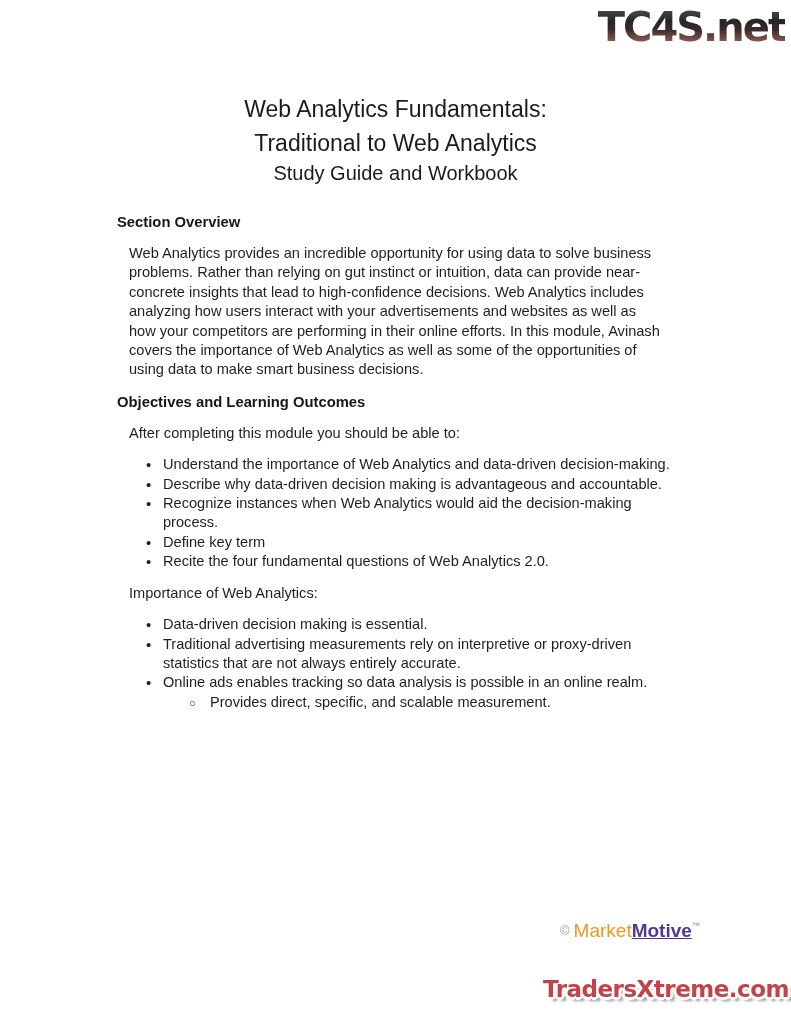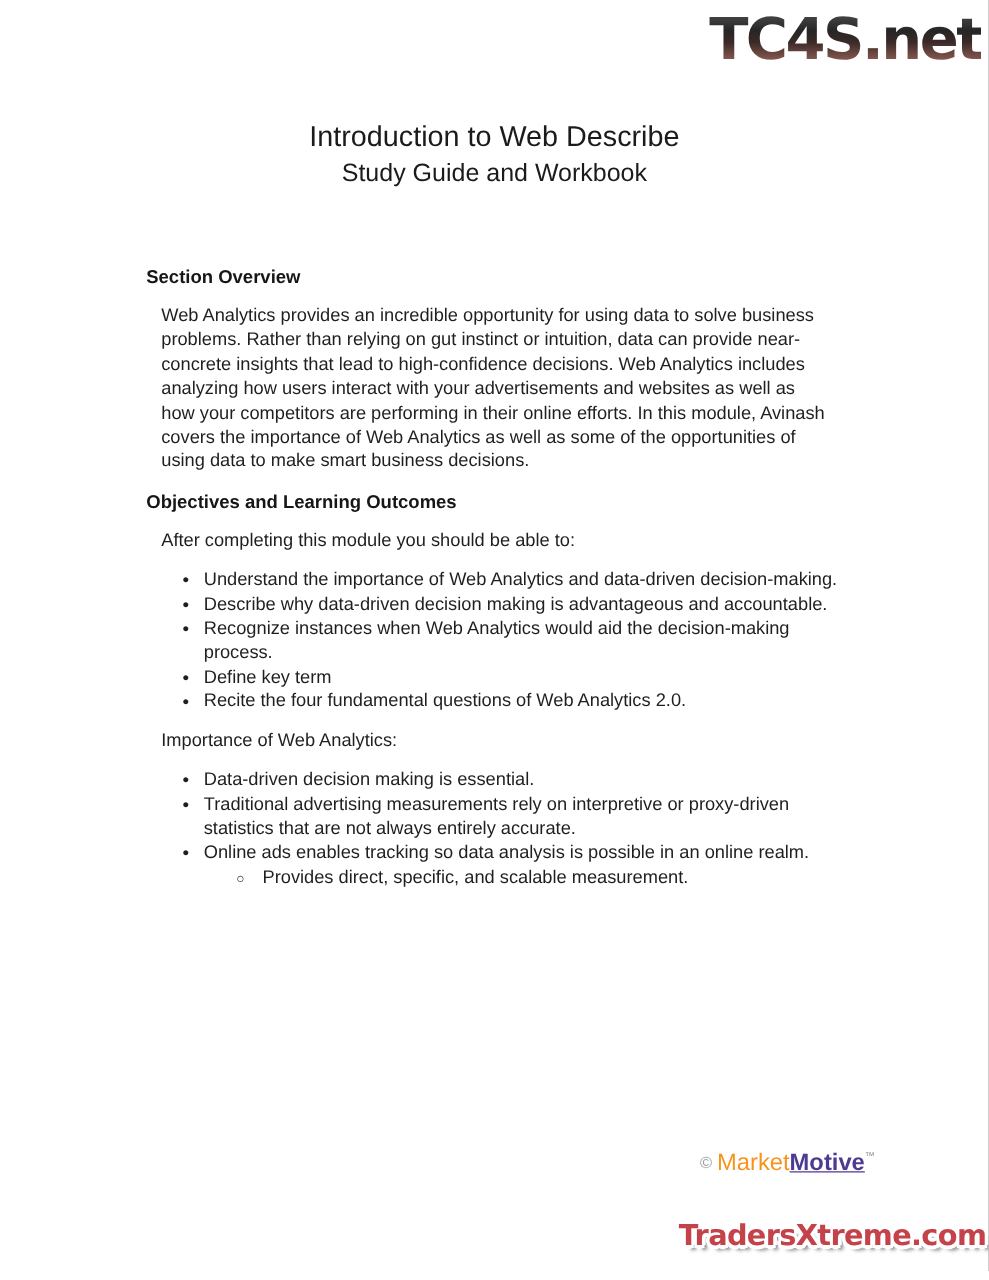--- a/index.html
+++ b/index.html
@@ -10,21 +10,21 @@
     margin:0 auto;
     overflow:hidden;
     font-family:"Liberation Sans", sans-serif;
     color:#1f1f1f;
   }
 
   
   .tc4s{
     position:absolute; top:4px; right:6px;
     font-family:"DejaVu Sans", sans-serif;
-    font-weight:700; font-size:46px; letter-spacing:-2px;
+    font-weight:700; font-size:40px; letter-spacing:-2px;
     background:linear-gradient(180deg,#5a5a5a 0%,#262626 38%,#3a2a27 55%,#7d524b 78%,#ab8a81 100%);
     -webkit-background-clip:text; background-clip:text;
     color:transparent;
   }
 
   
   .title-block{
     position:absolute; top:92px; left:0; width:100%;
     text-align:center;
   }
@@ -110,21 +110,22 @@
   }
 </style>
 </head>
 <body>
 
 <div class="page">
 
   <div class="tc4s">TC4S.net</div>
 
   <header class="title-block">
-    <div class="title-line">Introduction to Web Describe</div>
+    <div class="title-line">Web Analytics Fundamentals:</div>
+    <div class="title-line">Traditional to Web Analytics</div>
     <div class="subtitle">Study Guide and Workbook</div>
   </header>
 
   <main class="content">
 
     <h2>Section Overview</h2>
     <p>Web Analytics provides an incredible opportunity for using data to solve business problems. Rather than relying on gut instinct or intuition, data can provide near-concrete insights that lead to high-confidence decisions. Web Analytics includes analyzing how users interact with your advertisements and websites as well as how your competitors are performing in their online efforts. In this module, Avinash covers the importance of Web Analytics as well as some of the opportunities of using data to make smart business decisions.</p>
 
     <h2 class="gap-lg">Objectives and Learning Outcomes</h2>
     <p>After completing this module you should be able to:</p>

